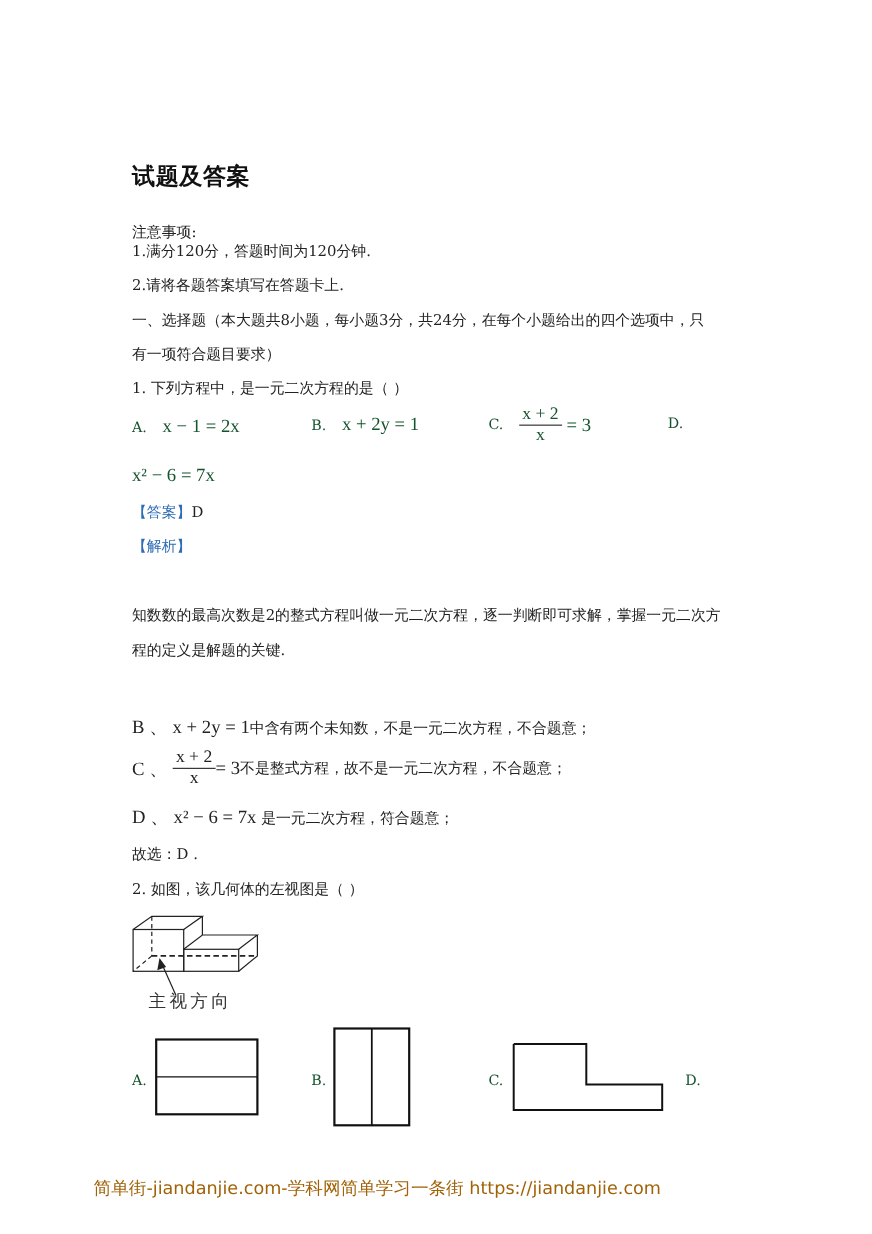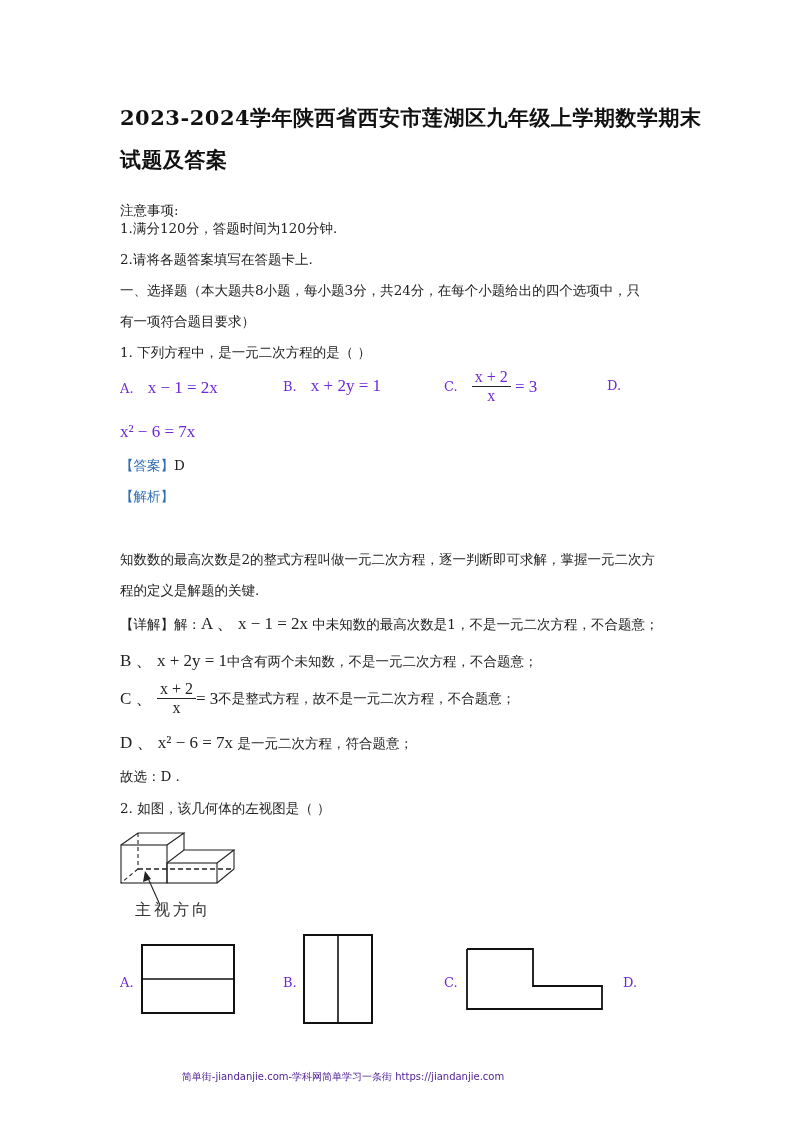--- a/index.html
+++ b/index.html
@@ -8,31 +8,30 @@
   .page { position: absolute; left: 0; top: 0; width: 793px; height: 1122px; }
   .title { position: absolute; left: 120px; font-size: 21px; font-weight: bold;
            font-family: "DejaVu Serif", serif; color: #111; letter-spacing: 0.5px; }
   .line { position: absolute; left: 120px; font-size: 13.5px; color: #222; white-space: nowrap; }
   .math { font-family: "Liberation Serif", "DejaVu Serif", serif; font-size: 17px; }
   .blue { color: #2e6db4; }
   .frac { display: inline-block; vertical-align: middle; text-align: center;
           font-family: "Liberation Serif", serif; font-size: 16px; line-height: 1.15; }
   .frac .num { display: block; border-bottom: 1px solid #222; padding: 0 3px; }
   .frac .den { display: block; padding: 0 3px; }
-  .opt { position: absolute; font-size: 13px; color: #6d28d9; }
+  .opt { position: absolute; font-size: 13px; color: #14532d; }
   .footer { position: absolute; left: 0; width: 686px; top: 1070px; text-align: center;
-            font-family: "DejaVu Sans", sans-serif; font-size: 10px; color: #4c1d95; }
+            font-family: "DejaVu Sans", sans-serif; font-size: 16px; color: #a16207; }
   svg { position: absolute; overflow: visible; }
 </style>
 </head>
 <body>
 
 <div class="page">
 
-  <div class="title" style="top:104px;">2023-2024学年陕西省西安市莲湖区九年级上学期数学期末</div>
   <div class="title" style="top:146px;">试题及答案</div>
 
   <div class="line" style="top:202px;">注意事项:</div>
   <div class="line" style="top:220px;">1.满分120分，答题时间为120分钟.</div>
   <div class="line" style="top:251px;">2.请将各题答案填写在答题卡上.</div>
   <div class="line" style="top:282px;">一、选择题（本大题共8小题，每小题3分，共24分，在每个小题给出的四个选项中，只</div>
   <div class="line" style="top:313px;font-family:Liberation Serif, serif;">有一项符合题目要求）</div>
 
   <div class="line" style="top:344px;">1.  下列方程中，是一元二次方程的是（        ）</div>
 
@@ -55,24 +54,20 @@
   <div class="opt" style="left:607px;top:378px;">D.</div>
   <div class="opt math" style="left:120px;top:422px;font-size:17px;">x² − 6 = 7x</div>
 
   <div class="line" style="top:457px;">
     <span class="blue">【答案】</span><span>D</span>
   </div>
   <div class="line blue" style="top:488px;">【解析】</div>
   <div class="line" style="top:551px;">知数数的最高次数是2的整式方程叫做一元二次方程，逐一判断即可求解，掌握一元二次方</div>
   <div class="line" style="top:582px;">程的定义是解题的关键.</div>
 
-  <div class="line" style="top:612px;">
-    <span>【详解】解：</span><span class="math">A 、</span>
-    <span class="math">x − 1 = 2x</span><span> 中未知数的最高次数是1，不是一元二次方程，不合题意；</span>
-  </div>
   <div class="line" style="top:649px;">
     <span class="math">B 、</span>
     <span class="math">x + 2y = 1</span><span>中含有两个未知数，不是一元二次方程，不合题意；</span>
   </div>
   <div class="line" style="top:680px;">
     <span class="math" style="vertical-align:middle;">C 、</span>
     <span class="frac">
       <span class="num">x + 2</span>
       <span class="den">x</span>
     </span><span class="math" style="vertical-align:middle;">= 3</span><span style="vertical-align:middle;">不是整式方程，故不是一元二次方程，不合题意；</span>

